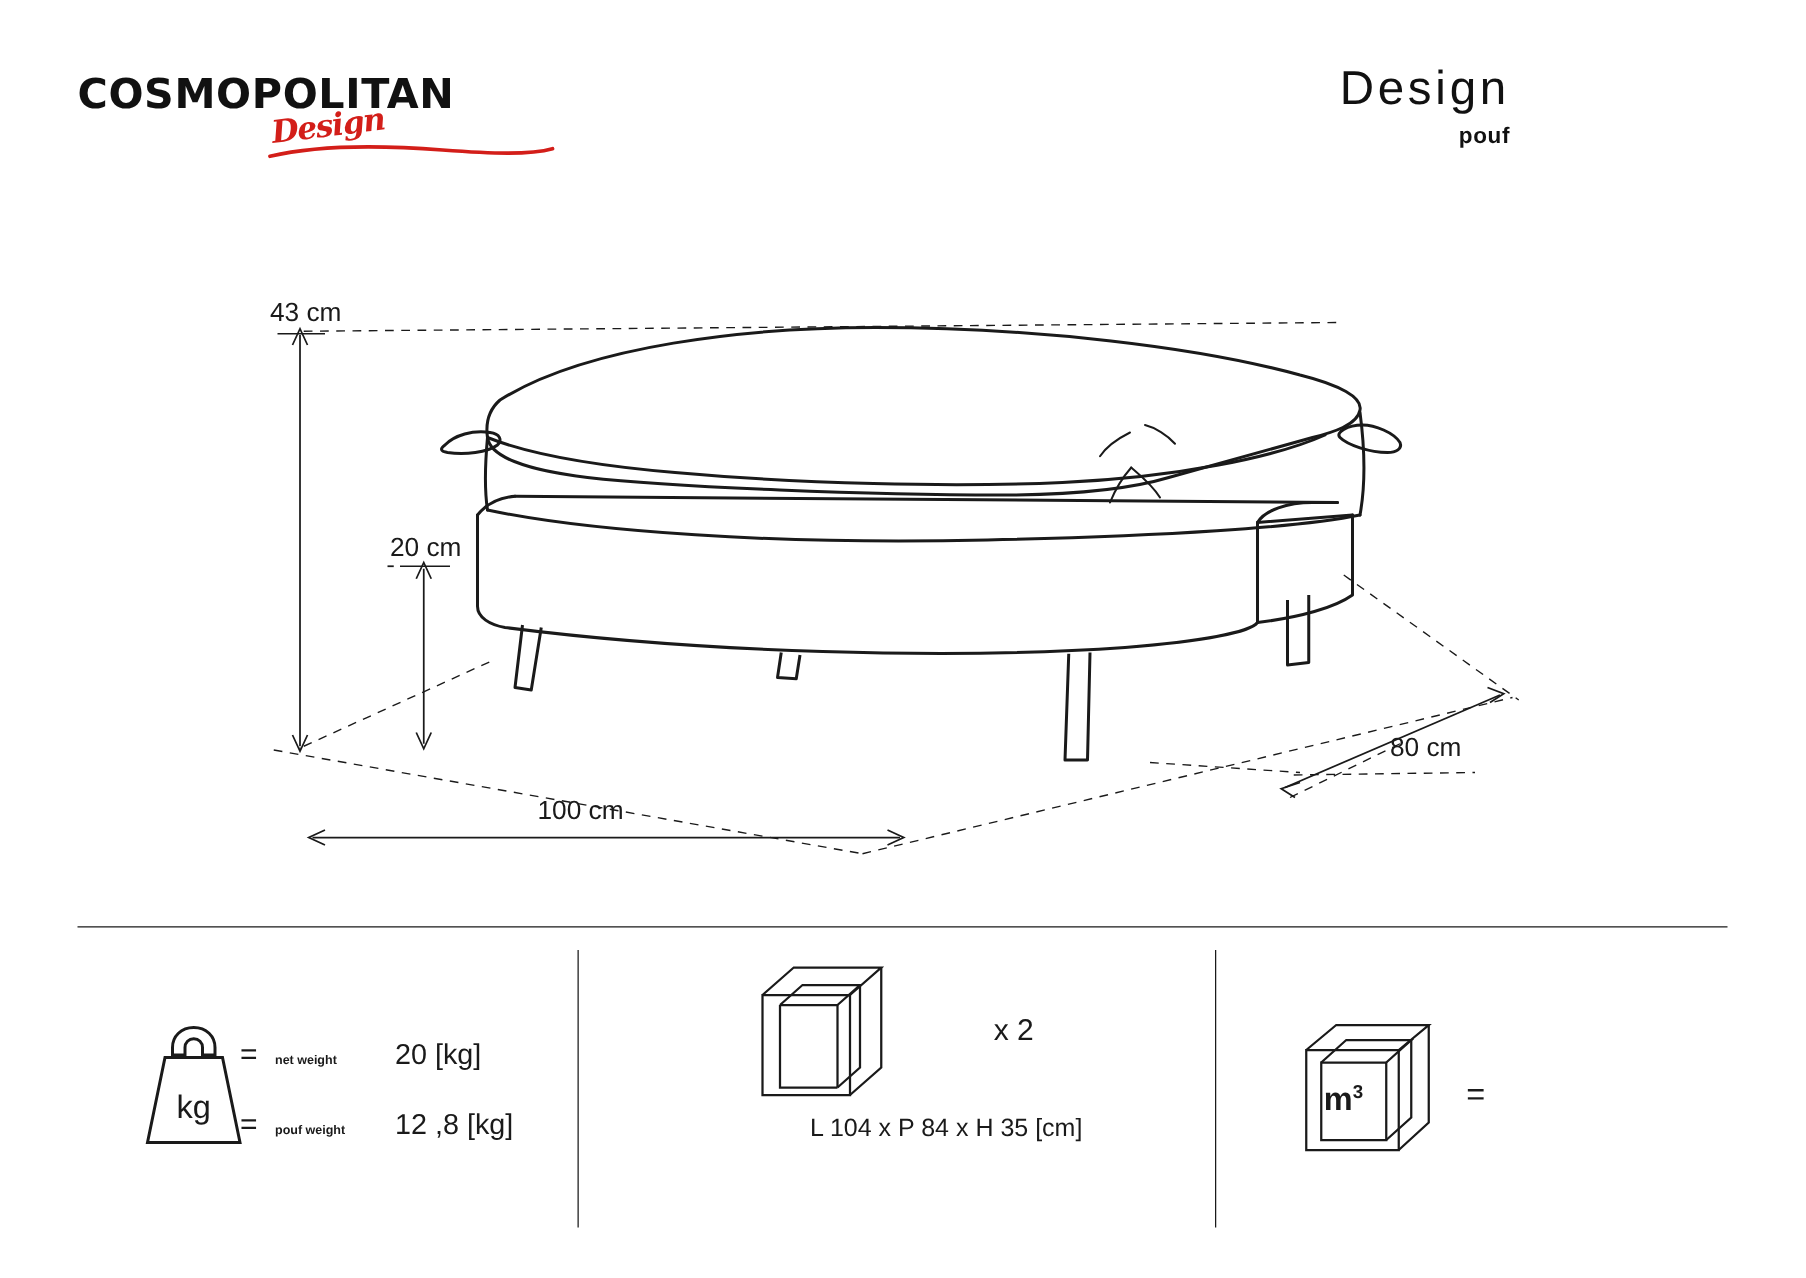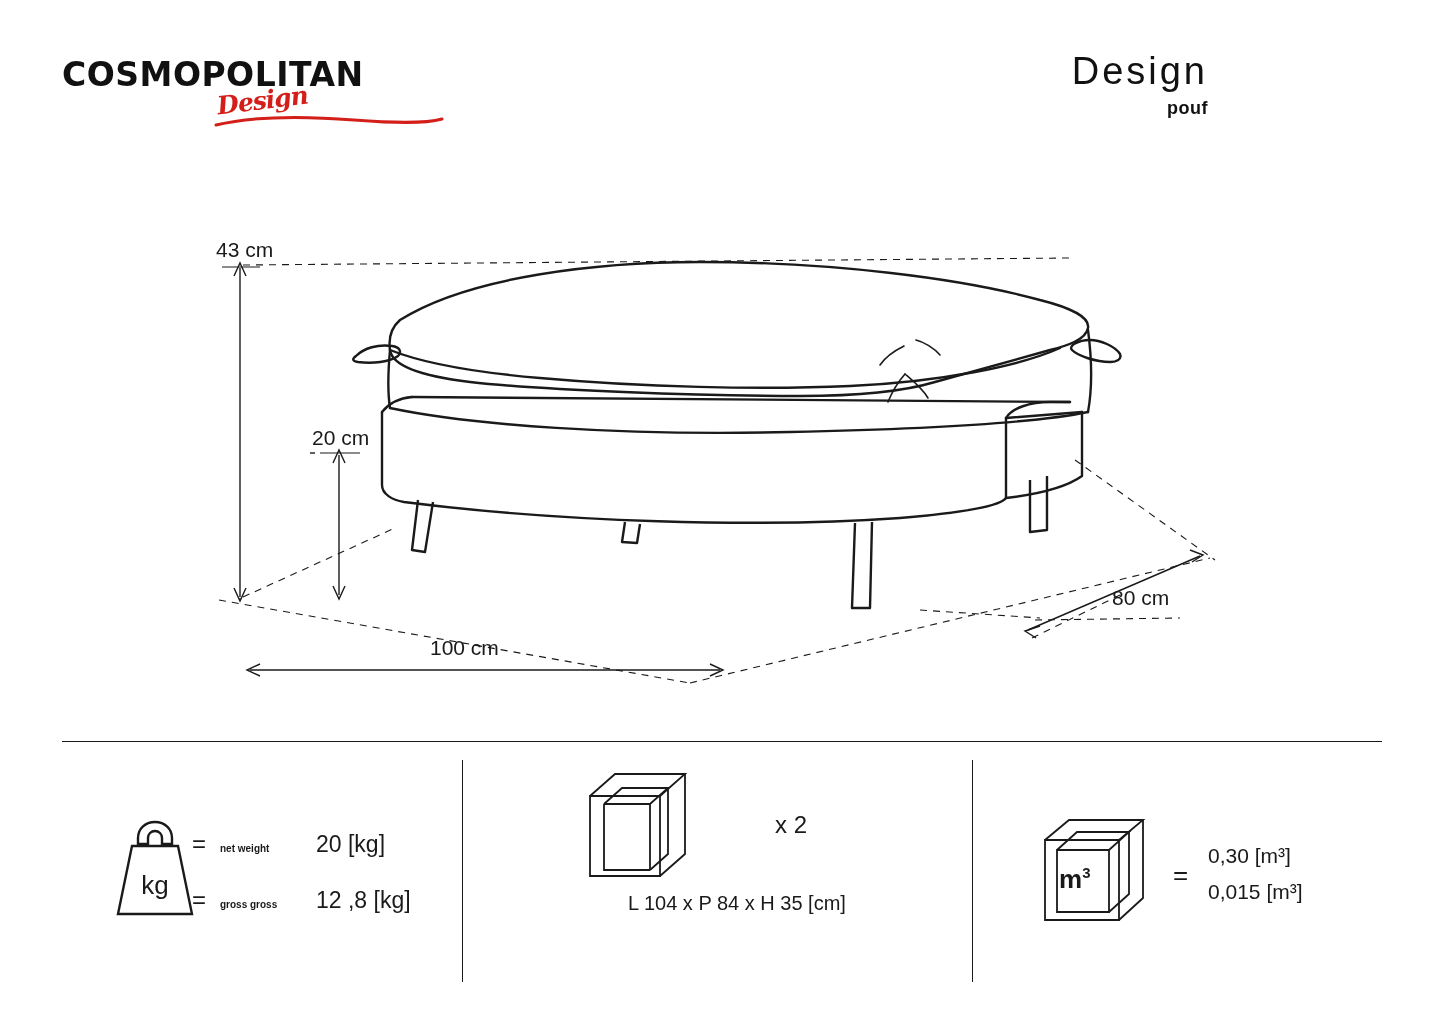--- a/index.html
+++ b/index.html
@@ -142,21 +142,21 @@
     width: 96px;
     padding-left: 6px;
   }
   .wval {
     font-size: 23px;
     white-space: nowrap;
   }
 
   .carton-block {
     position: absolute;
-    left: 560px;
+    left: 580px;
     top: 14px;
     width: 400px;
   }
   .carton-x {
     position: absolute;
     left: 215px;
     top: 55px;
     font-size: 24px;
   }
   .carton-lines {
@@ -332,21 +332,21 @@
         <text x="45" y="92" font-size="26" text-anchor="middle" fill="#1a1a1a">kg</text>
       </svg>
       <div class="weight-rows">
         <div class="wrow">
           <span class="eq">=</span>
           <span class="wlabel">net weight</span>
           <span class="wval">20 [kg]</span>
         </div>
         <div class="wrow">
           <span class="eq">=</span>
-          <span class="wlabel">gross gross</span>
+          <span class="wlabel">pouf weight</span>
           <span class="wval">12 ,8 [kg]</span>
         </div>
       </div>
     </div>
 
     <div class="carton-block">
       <svg width="200" height="140" viewBox="0 0 200 140">
         <g fill="none" stroke="#1a1a1a" stroke-width="1.8">
           <path d="M30,40 L100,40 L100,120 L30,120 Z"></path>
           <path d="M30,40 L55,18 L125,18 L100,40"></path>
@@ -369,20 +369,16 @@
           <path d="M12,28 L86,28 L86,108 L12,108 Z"></path>
           <path d="M12,28 L36,8 L110,8 L86,28"></path>
           <path d="M110,8 L110,86 L86,108"></path>
           <path d="M24,38 L76,38 L76,100 L24,100 Z"></path>
           <path d="M24,38 L44,20 L96,20 L76,38"></path>
           <path d="M96,20 L96,82 L76,100"></path>
         </g>
       </svg>
       <div class="m3-label"><span>m</span><sup>3</sup></div>
       <div class="vol-eq">=</div>
-      <div class="vol-lines">
-        <div>0,30 [m³]</div>
-        <div>0,015 [m³]</div>
-      </div>
     </div>
 
   </div>
 </div>
 
 </body></html>

